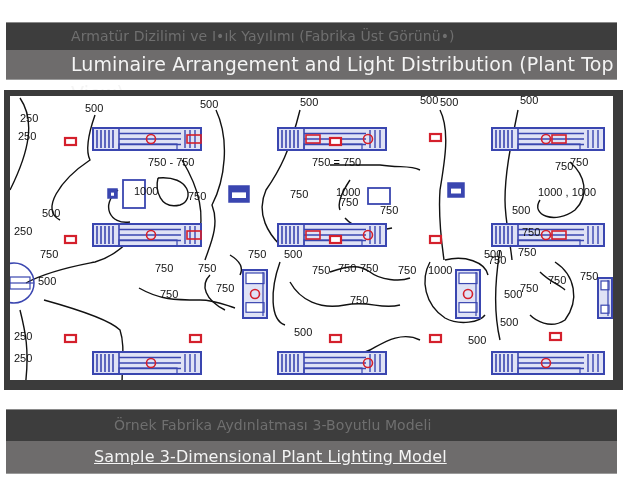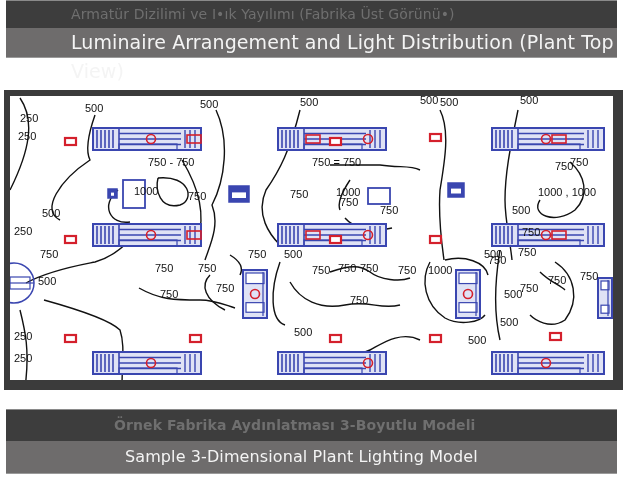--- a/index.html
+++ b/index.html
@@ -3,26 +3,26 @@
 <meta charset="utf-8">
 <style>
   html, body { margin: 0; padding: 0; background: #ffffff; }
   body { width: 630px; height: 486px; position: relative; overflow: hidden;
          font-family: "DejaVu Sans", sans-serif; }
   .banner-top { position: absolute; left: 6px; width: 611px; }
   .band-dark { background: #3d3d3d; color: #6f6f6f; font-size: 14px; height: 27px; line-height: 27px;
                border-top: 1px solid #8a8a8a; }
   .band-light { background: #6e6c6c; color: #f4f4f4; font-size: 19px; height: 29px; line-height: 29px;
                 border-bottom: 1px solid #9a9a9a; }
-  #banner1 { top: 0; }
+  #banner1 { top: 22px; }
   #banner1 .band-dark { padding-left: 65px; }
   #banner1 .band-light { padding-left: 65px; }
   #banner2 { top: 409px; }
-  #banner2 .band-dark { padding-left: 108px; height: 31px; line-height: 31px; font-weight: bold; }
-  #banner2 .band-light { padding-left: 119px; height: 32px; line-height: 32px; font-size: 16px; }
+  #banner2 .band-dark { padding-left: 108px; height: 31px; line-height: 31px; }
+  #banner2 .band-light { padding-left: 88px; height: 32px; line-height: 32px; font-size: 16px; text-decoration: underline; }
   .band-text { font-family: "DejaVu Sans", sans-serif; letter-spacing: 0.1px; }
   #frame { position: absolute; left: 4px; top: 90px; width: 603px; height: 284px;
            border-left: 6px solid #3b3b3b; border-top: 6px solid #3b3b3b;
            border-right: 10px solid #3b3b3b; border-bottom: 10px solid #3b3b3b;
            background: #ffffff; overflow: hidden; }
   #plan { position: absolute; left: 0; top: 0; }
   .lbl { font-family: "Liberation Sans", sans-serif; font-size: 11px; fill: #111; }
 </style>
 </head>
 <body>

